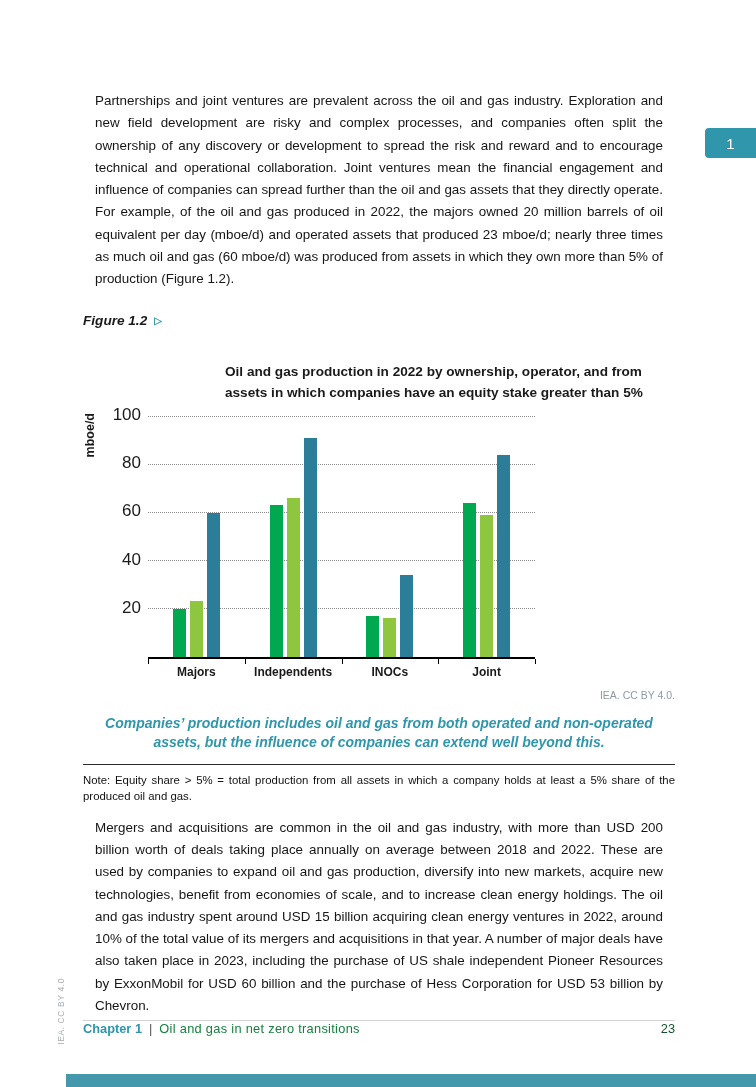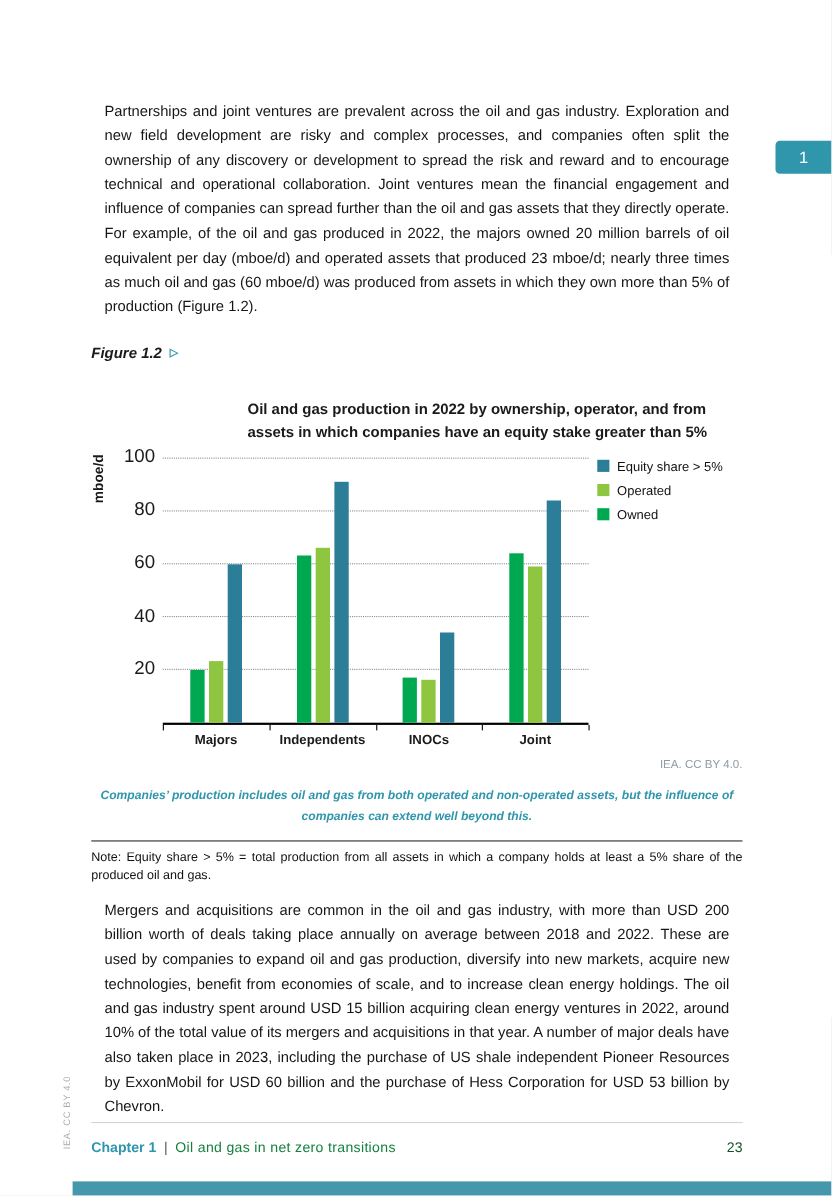--- a/index.html
+++ b/index.html
@@ -54,37 +54,37 @@
   .legend-swatch { width: 11px; height: 11px; flex: none; }
   .xaxis { margin-left: 65px; width: 387px; display: flex; padding-top: 6px; }
   .xcat { flex: 1; text-align: center; font-size: 12px; font-weight: bold; }
   .chart-credit { text-align: right; font-size: 10.5px; color: #8d9ba3; margin-top: 10px; }
 
   
   .figure-caption {
     margin-top: 13px;
     text-align: center;
     font-weight: bold; font-style: italic;
-    font-size: 11px; line-height: 19px;
+    font-size: 14px; line-height: 19px;
     color: var(--accent_teal);
   }
   .figure-note {
     margin-top: 12px;
     border-top: 1px solid #2b2b2b;
     padding-top: 7px;
     font-size: 11.4px; line-height: 16.5px;
     text-align: justify;
     color: #111;
   }
 
   
   .footer {
     position: absolute; left: 83px; width: 592px; top: 1020px;
     border-top: 1px solid #d4d4d4;
-    padding-top: 14px;
+    padding-top: 0;
     display: flex; align-items: baseline; justify-content: space-between;
     font-size: 12.8px;
   }
   .footer-left { display: flex; align-items: baseline; gap: 7px; }
   .chapter-label { color: var(--accent_teal); font-weight: bold; }
   .footer-sep { color: #555; }
   .chapter-title { color: #15803d; letter-spacing: 0.3px; }
   .page-number { font-weight: normal; color: #14532d; }
 
   .side-tab {
@@ -161,34 +161,20 @@
               <div class="bar" title="Owned: 17" style="height: 17%; background: rgb(0, 168, 79);"></div>
               <div class="bar" title="Operated: 16" style="height: 16%; background: rgb(142, 198, 63);"></div>
               <div class="bar" title="Equity share &gt; 5%: 34" style="height: 34%; background: rgb(43, 125, 152);"></div>
             </div>
             <div class="bar-group">
               <div class="bar" title="Owned: 64" style="height: 64%; background: rgb(0, 168, 79);"></div>
               <div class="bar" title="Operated: 59" style="height: 59%; background: rgb(142, 198, 63);"></div>
               <div class="bar" title="Equity share &gt; 5%: 84" style="height: 84%; background: rgb(43, 125, 152);"></div>
             </div>
           </div>
-        <div class="legend">
-            <div class="legend-item">
-              <div class="legend-swatch" style="background: rgb(43, 125, 152);"></div>
-              <div class="legend-label" style="white-space: nowrap;">Equity share &gt; 5%</div>
-            </div>
-            <div class="legend-item">
-              <div class="legend-swatch" style="background: rgb(142, 198, 63);"></div>
-              <div class="legend-label" style="white-space: nowrap;">Operated</div>
-            </div>
-            <div class="legend-item">
-              <div class="legend-swatch" style="background: rgb(0, 168, 79);"></div>
-              <div class="legend-label" style="white-space: nowrap;">Owned</div>
-            </div>
-          </div>
       </div>
       <div class="xaxis">
           <div class="xcat">Majors</div>
           <div class="xcat">Independents</div>
           <div class="xcat">INOCs</div>
           <div class="xcat">Joint</div>
         </div>
       <div class="chart-credit">IEA. CC BY 4.0.</div>
     </div>
 

